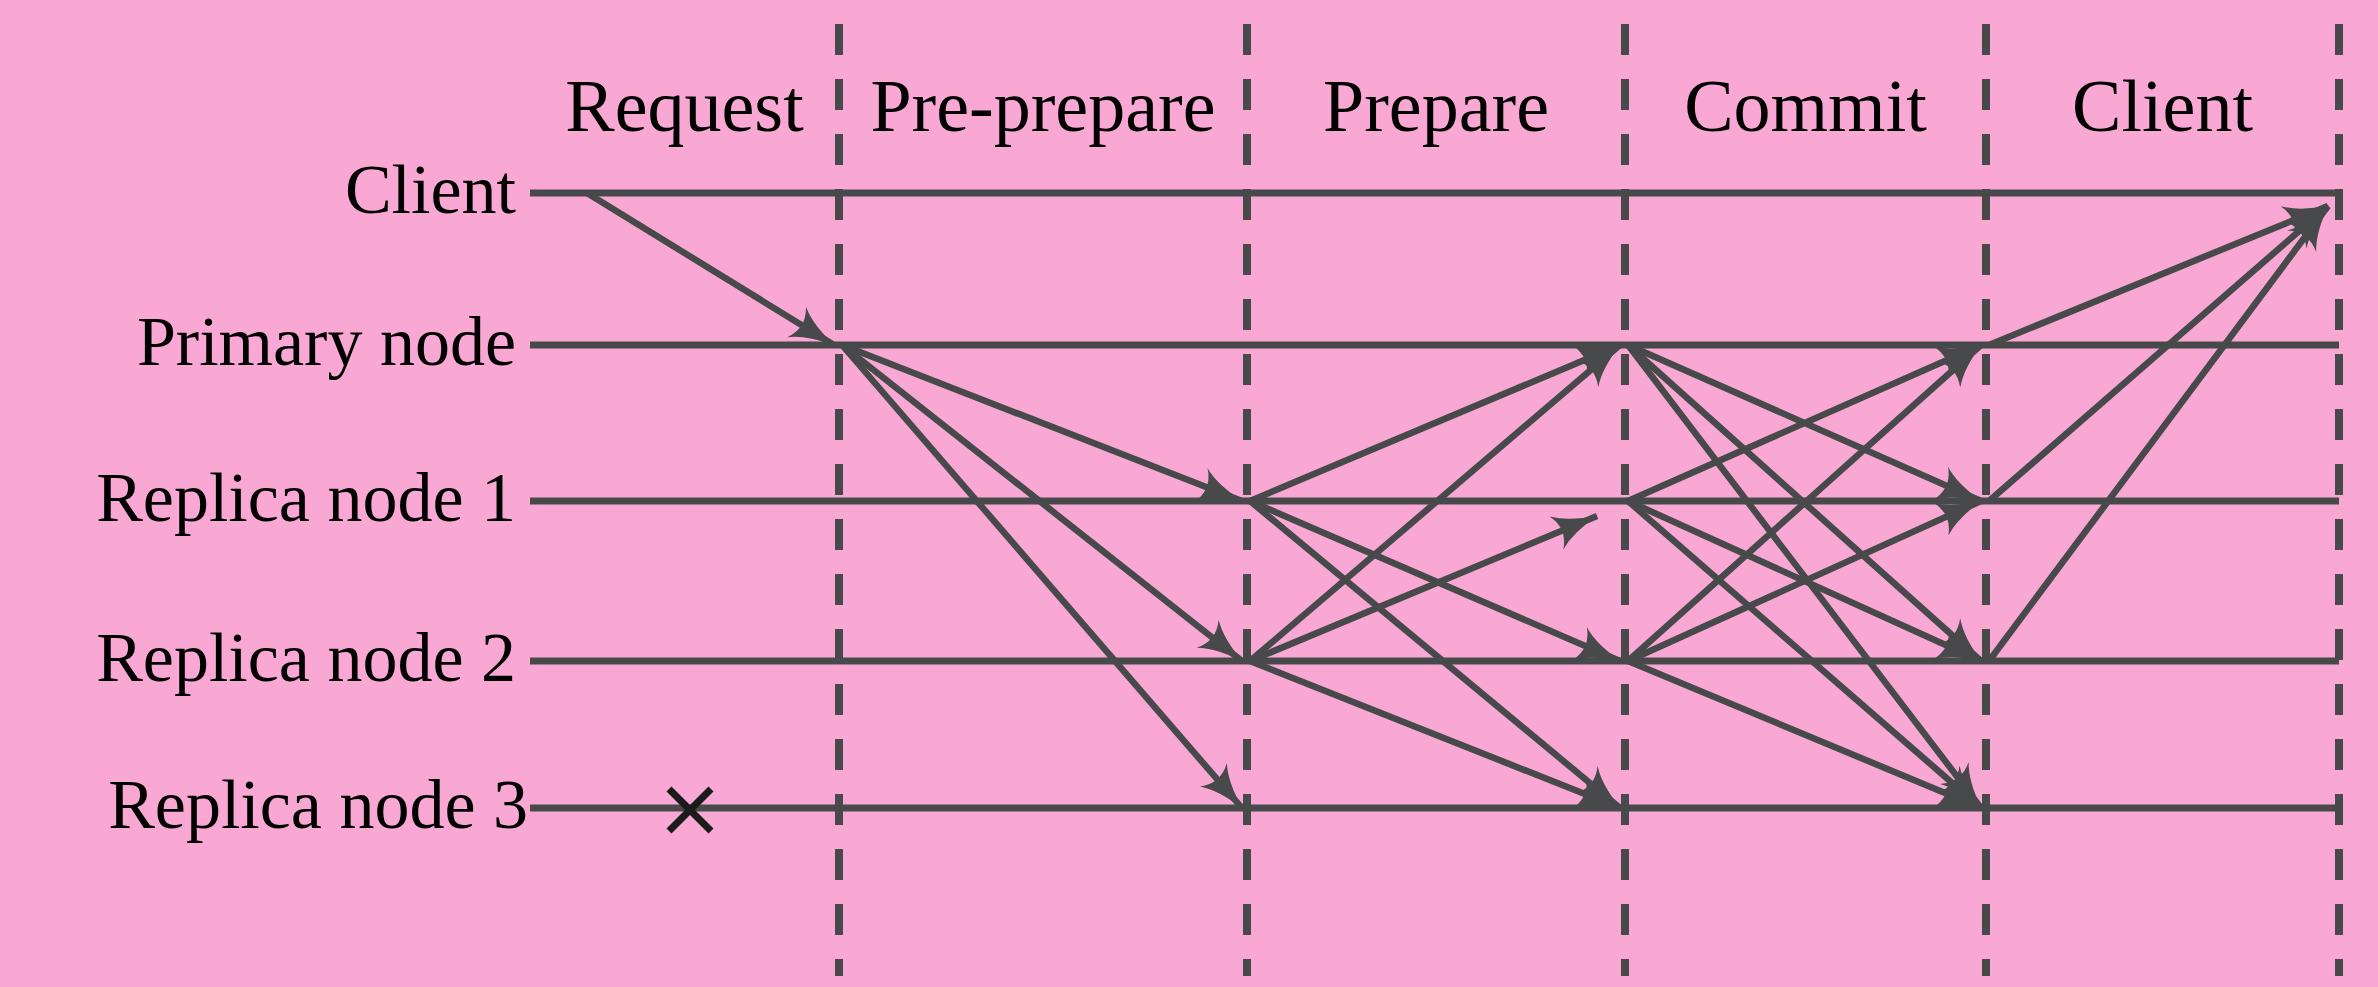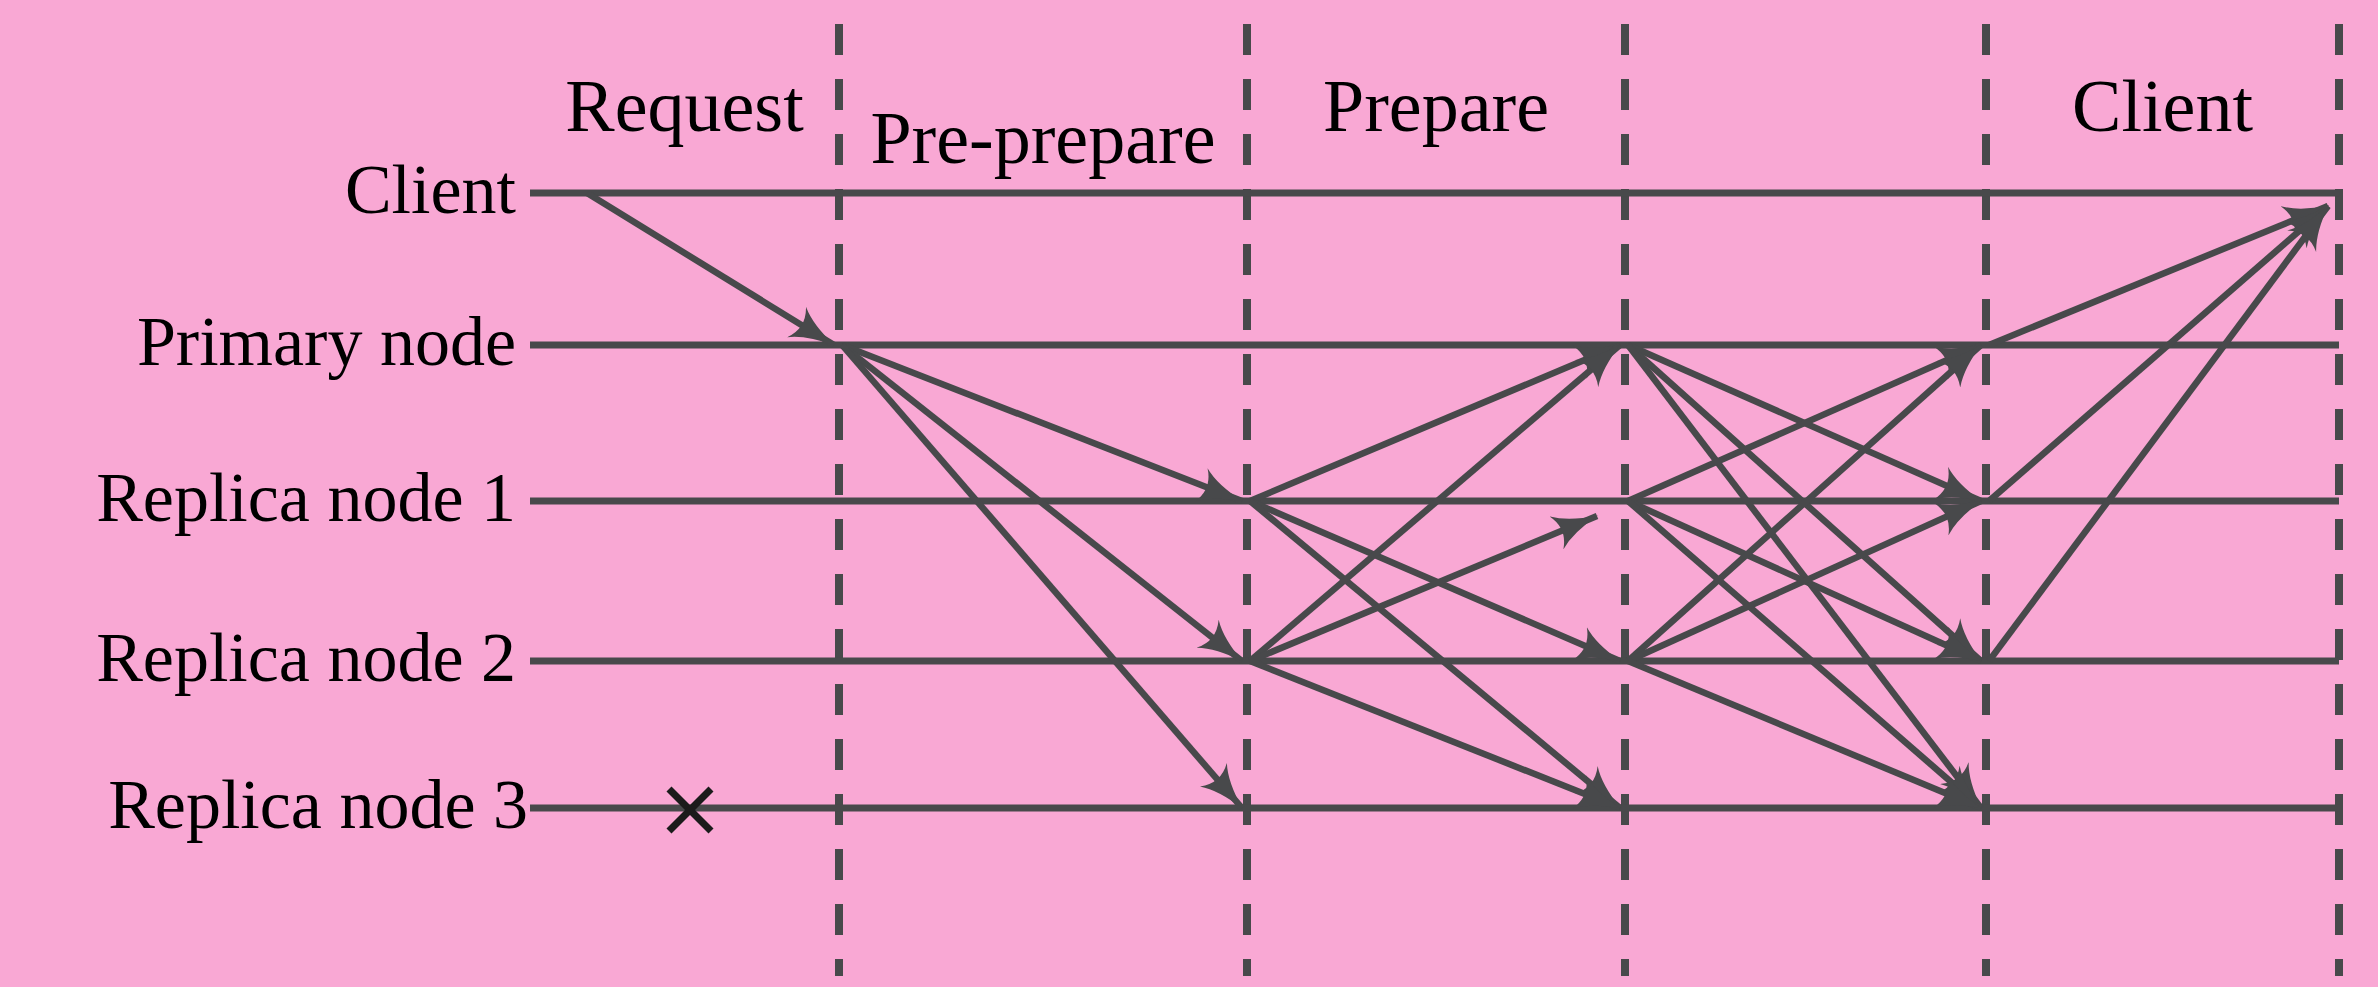--- a/index.html
+++ b/index.html
@@ -82,22 +82,23 @@
         <line x1="1989" y1="501" x2="2328" y2="206" stroke="#48494b" stroke-width="6.5" marker-end="url(#ah)"></line>
         <line x1="1989" y1="661" x2="2328" y2="206" stroke="#48494b" stroke-width="6.5" marker-end="url(#ah)"></line>
       </g>
     <g id="g-failure">
         <line x1="669" y1="789" x2="711" y2="831" stroke="#1b1b1b" stroke-width="7"></line>
         <line x1="669" y1="831" x2="711" y2="789" stroke="#1b1b1b" stroke-width="7"></line>
       </g>
   </svg>
 
   <div class="phase-label" style="left: 684.5px; color: rgb(0, 0, 0);">Request</div>
-  <div class="phase-label" style="left: 1043px; color: rgb(0, 0, 0); margin-top: 32px;">Pre-prepare</div>
+  <div class="phase-label" style="left: 1043px; color: rgb(0, 0, 0);">Pre-prepare</div>
   <div class="phase-label" style="left: 1436px; color: rgb(0, 0, 0); text-align: center;">Prepare</div>
+  <div class="phase-label" style="left: 1805.5px; color: rgb(0, 0, 0);">Commit</div>
   <div class="phase-label" style="left: 2162.5px; color: rgb(0, 0, 0);">Client</div>
 
   <div class="node-label" style="top: 193px; color: rgb(0, 0, 0);">Client</div>
   <div class="node-label" style="top: 345px; color: rgb(0, 0, 0);">Primary node</div>
   <div class="node-label" style="top: 501px; color: rgb(0, 0, 0);">Replica node 1</div>
   <div class="node-label" style="top: 661px; color: rgb(0, 0, 0);">Replica node 2</div>
   <div class="node-label" style="top: 808px; color: rgb(0, 0, 0); padding-left: 12px;">Replica node 3</div>
 
 </div>
 

